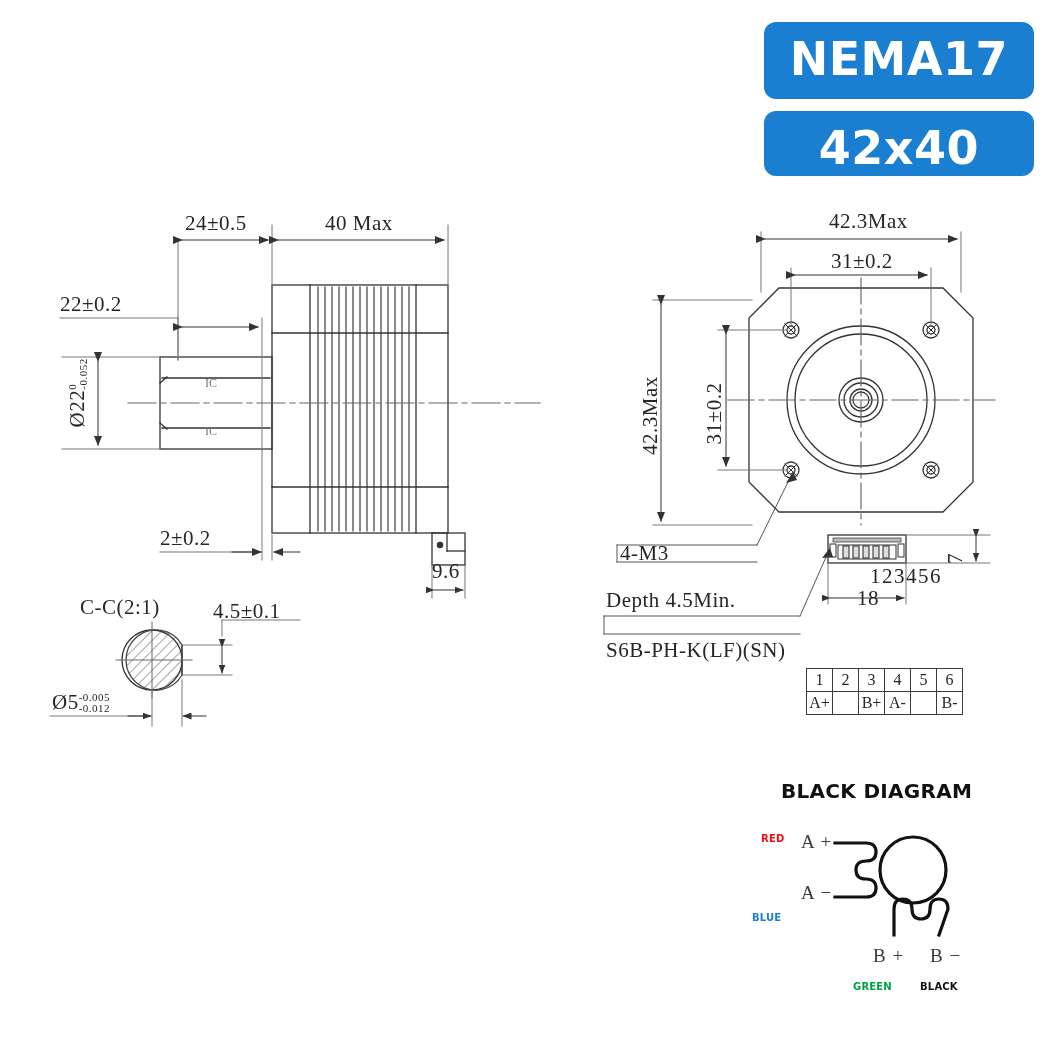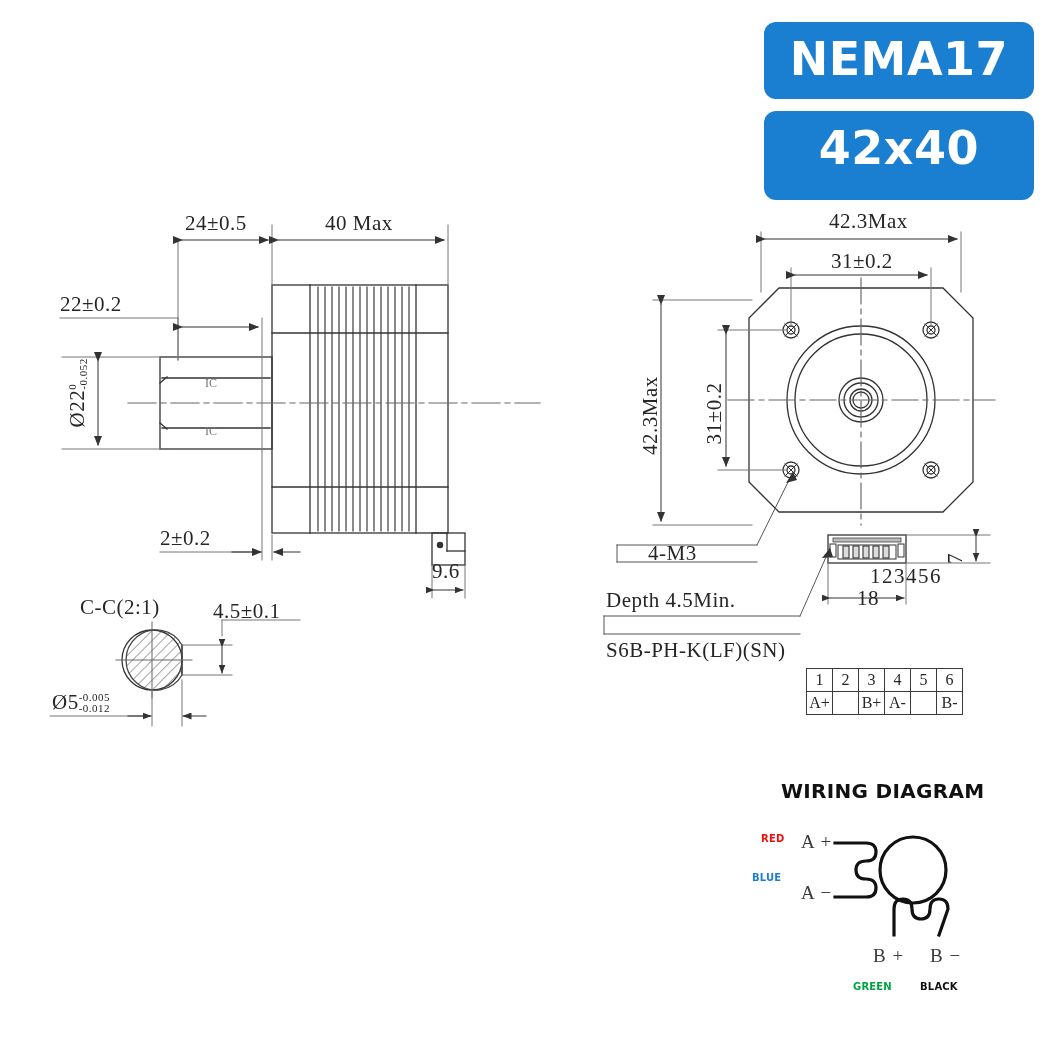--- a/index.html
+++ b/index.html
@@ -9,21 +9,21 @@
 
   #stage{position:absolute;inset:0;width:1056px;height:816px;}
 
   
   .badges{position:absolute;right:22px;top:22px;display:flex;flex-direction:column;
           align-items:stretch;gap:12px;z-index:5;}
   .badge{background:#1b7fd1;color:#ffffff;border-radius:12px;
          font-family:"DejaVu Sans",sans-serif;font-weight:bold;
          text-align:center;letter-spacing:.5px;line-height:1;}
   .badge.b1{font-size:46px;padding:14px 26px 17px;}
-  .badge.b2{font-size:46px;padding:14px 26px 29px;}
+  .badge.b2{font-size:46px;padding:14px 26px 5px;}
 
   
   svg.draw{position:absolute;left:0;top:0;width:1056px;height:1056px;}
 
   
   .lbl{position:absolute;font-family:"Liberation Serif",serif;color:#262626;
        white-space:nowrap;line-height:1;}
   .dim{font-size:21px;letter-spacing:.5px;}
   .tiny{font-size:12px;}
   .vert{transform-origin:center center;}
@@ -325,21 +325,21 @@
   </div>
 
   <div class="lbl dim" style="left:829px;top:211px;">42.3Max</div>
   <div class="lbl dim" style="left:831px;top:251px;">31±0.2</div>
   <div class="lbl dim vert" style="left:611px;top:405px;transform:rotate(-90deg);">42.3Max</div>
   <div class="lbl dim vert" style="left:684px;top:403px;transform:rotate(-90deg);">31±0.2</div>
   <div class="lbl dim vert" style="left:950px;top:548px;transform:rotate(-90deg);">7</div>
   <div class="lbl dim" style="left:832px;top:566px;letter-spacing:1.5px;margin-left:38px;">123456</div>
   <div class="lbl dim" style="left:857px;top:588px;">18</div>
 
-  <div class="lbl dim" style="left:648px;top:543px;text-align:right;">4-M3</div>
+  <div class="lbl dim" style="left:620px;top:543px;text-align:right;">4-M3</div>
   <div class="lbl dim" style="left:606px;top:590px;">Depth 4.5Min.</div>
   <div class="lbl dim" style="left:606px;top:640px;">S6B-PH-K(LF)(SN)</div>
 
   <table class="pintable">
     <tbody>
         <tr class="nums">
       <td>1</td>
       <td>2</td>
       <td>3</td>
       <td>4</td>
@@ -350,26 +350,26 @@
       <td>A+</td>
       <td></td>
       <td>B+</td>
       <td>A-</td>
       <td></td>
       <td>B-</td>
     </tr>
   </tbody>
     </table>
 
-  <div class="wd-title">WIRING DIAGRAM</div>
+  <div class="wd-title">BLACK DIAGRAM</div>
 
   <div class="wd-lbl" style="left:761px;top:833px;color:#ee1111;">RED</div>
   <div class="wd-term" style="left:801px;top:831px;">A +</div>
 
-  <div class="wd-lbl" style="left:752px;top:872px;color:#1b7fd1;">BLUE</div>
+  <div class="wd-lbl" style="left:752px;top:912px;color:#1b7fd1;">BLUE</div>
   <div class="wd-term" style="left:801px;top:882px;">A −</div>
 
   <div class="wd-term" style="left:873px;top:945px;">B +</div>
   <div class="wd-term" style="left:930px;top:945px;">B −</div>
 
   <div class="wd-lbl" style="left:853px;top:981px;color:#00a341;">GREEN</div>
   <div class="wd-lbl" style="left:920px;top:981px;color:#111111;">BLACK</div>
 
 </div>
 

